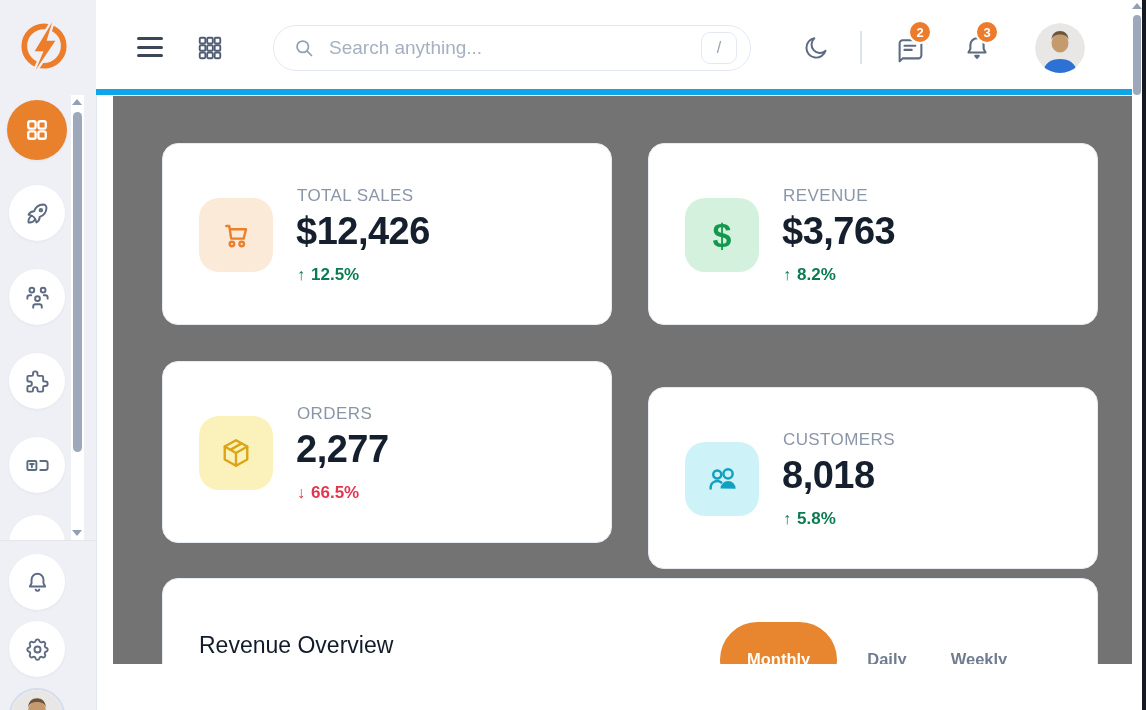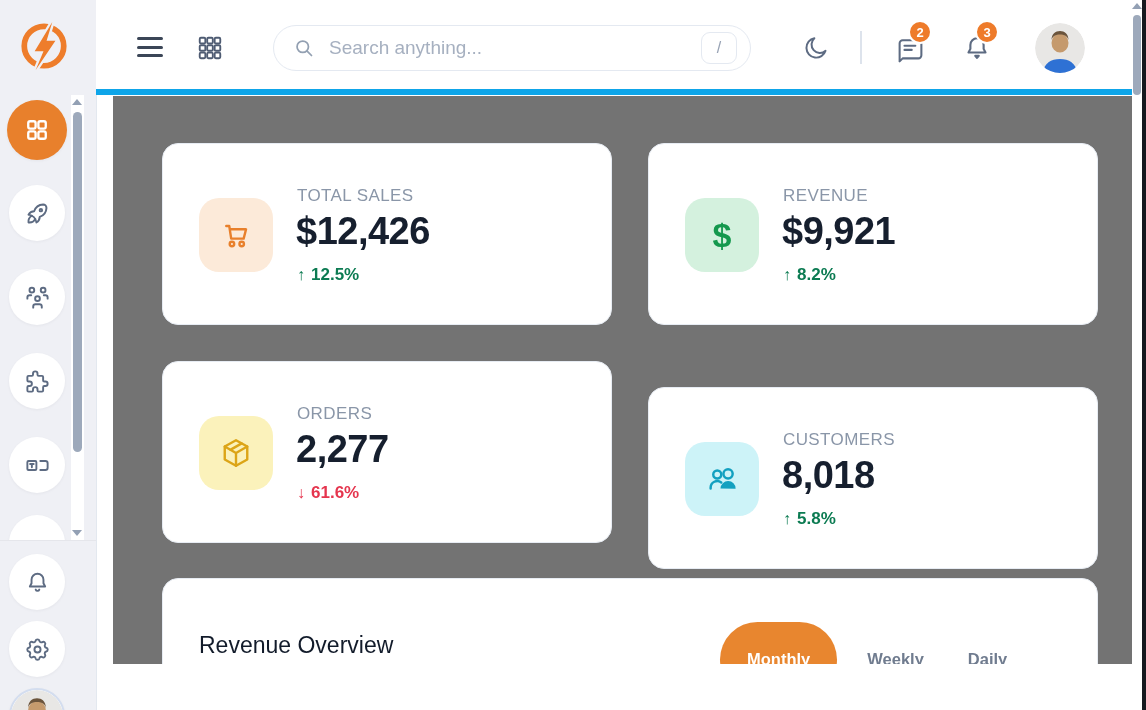--- a/index.html
+++ b/index.html
@@ -279,39 +279,39 @@
     <div class="stat-change change-up">
       <span class="arr">↑</span><span>12.5%</span>
     </div>
   </div>
 
   <div class="stat-card c2">
     <div class="tile tile-revenue">
       <span class="dollar-glyph">$</span>
     </div>
     <div class="stat-label">REVENUE</div>
-    <div class="stat-value">$9,921</div>
+    <div class="stat-value">$3,763</div>
     <div class="stat-change change-up">
       <span class="arr">↑</span><span>8.2%</span>
     </div>
   </div>
 
   <div class="stat-card c3">
     <div class="tile tile-orders">
       <span>
         <svg width="36" height="36" viewBox="0 0 24 24" fill="none" stroke="#dca517" stroke-width="1.6" stroke-linecap="round" stroke-linejoin="round">
           <path d="M12 3.5l7.5 4.2v8.6L12 20.5l-7.5-4.2V7.7z"></path>
           <path d="M12 12l7.5-4.3M12 12L4.5 7.7M12 12v8.5M15.8 5.6L8.2 9.9"></path>
         </svg>
       </span>
     </div>
     <div class="stat-label">ORDERS</div>
     <div class="stat-value">2,277</div>
     <div class="stat-change change-down">
-      <span class="arr">↓</span><span>61.6%</span>
+      <span class="arr">↓</span><span>66.5%</span>
     </div>
   </div>
 
   <div class="stat-card c4">
     <div class="tile tile-customers">
       <span>
         <svg width="37" height="37" viewBox="0 0 24 24" fill="none" stroke="#12a0c0" stroke-width="1.6" stroke-linecap="round" stroke-linejoin="round">
           <circle cx="8.6" cy="8.8" r="2.6"></circle>
           <path d="M4.3 17.8v-.5a4.3 4.3 0 0 1 6.9-3.4"></path>
           <circle cx="15.6" cy="8.3" r="3"></circle>
@@ -323,22 +323,22 @@
     <div class="stat-value">8,018</div>
     <div class="stat-change change-up">
       <span class="arr">↑</span><span>5.8%</span>
     </div>
   </div>
 
   <div class="rev-card">
     <div class="rev-title">Revenue Overview</div>
     <div class="rev-tabs">
       <div class="rev-tab active">Monthly</div>
+      <div class="rev-tab">Daily</div>
       <div class="rev-tab">Weekly</div>
-      <div class="rev-tab">Daily</div>
     </div>
   </div>
 </main>
 
 <div class="page-scrollbar">
   <span class="tri-up"></span>
   <span class="page-thumb"></span>
 </div>
 <div class="window-edge"></div>
 

